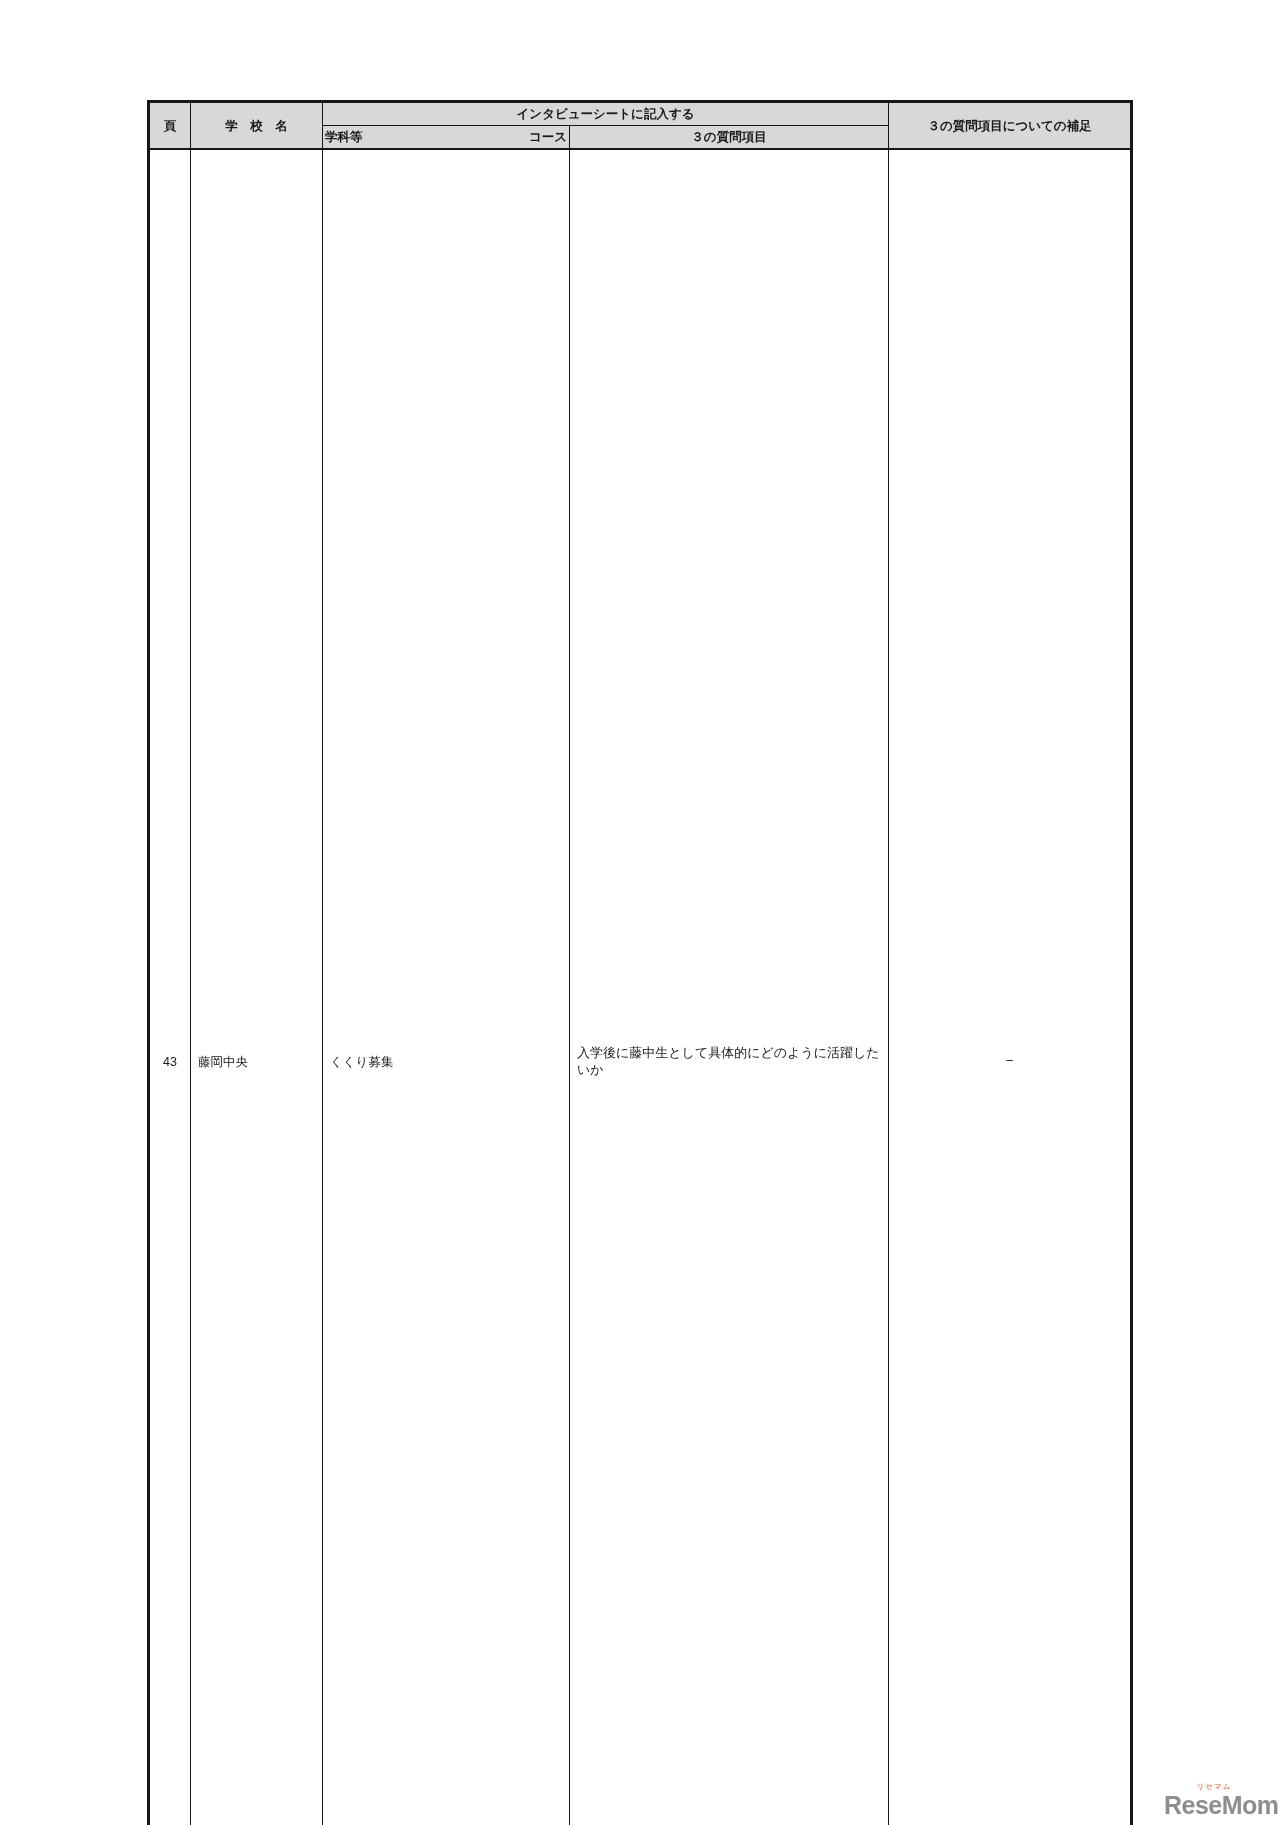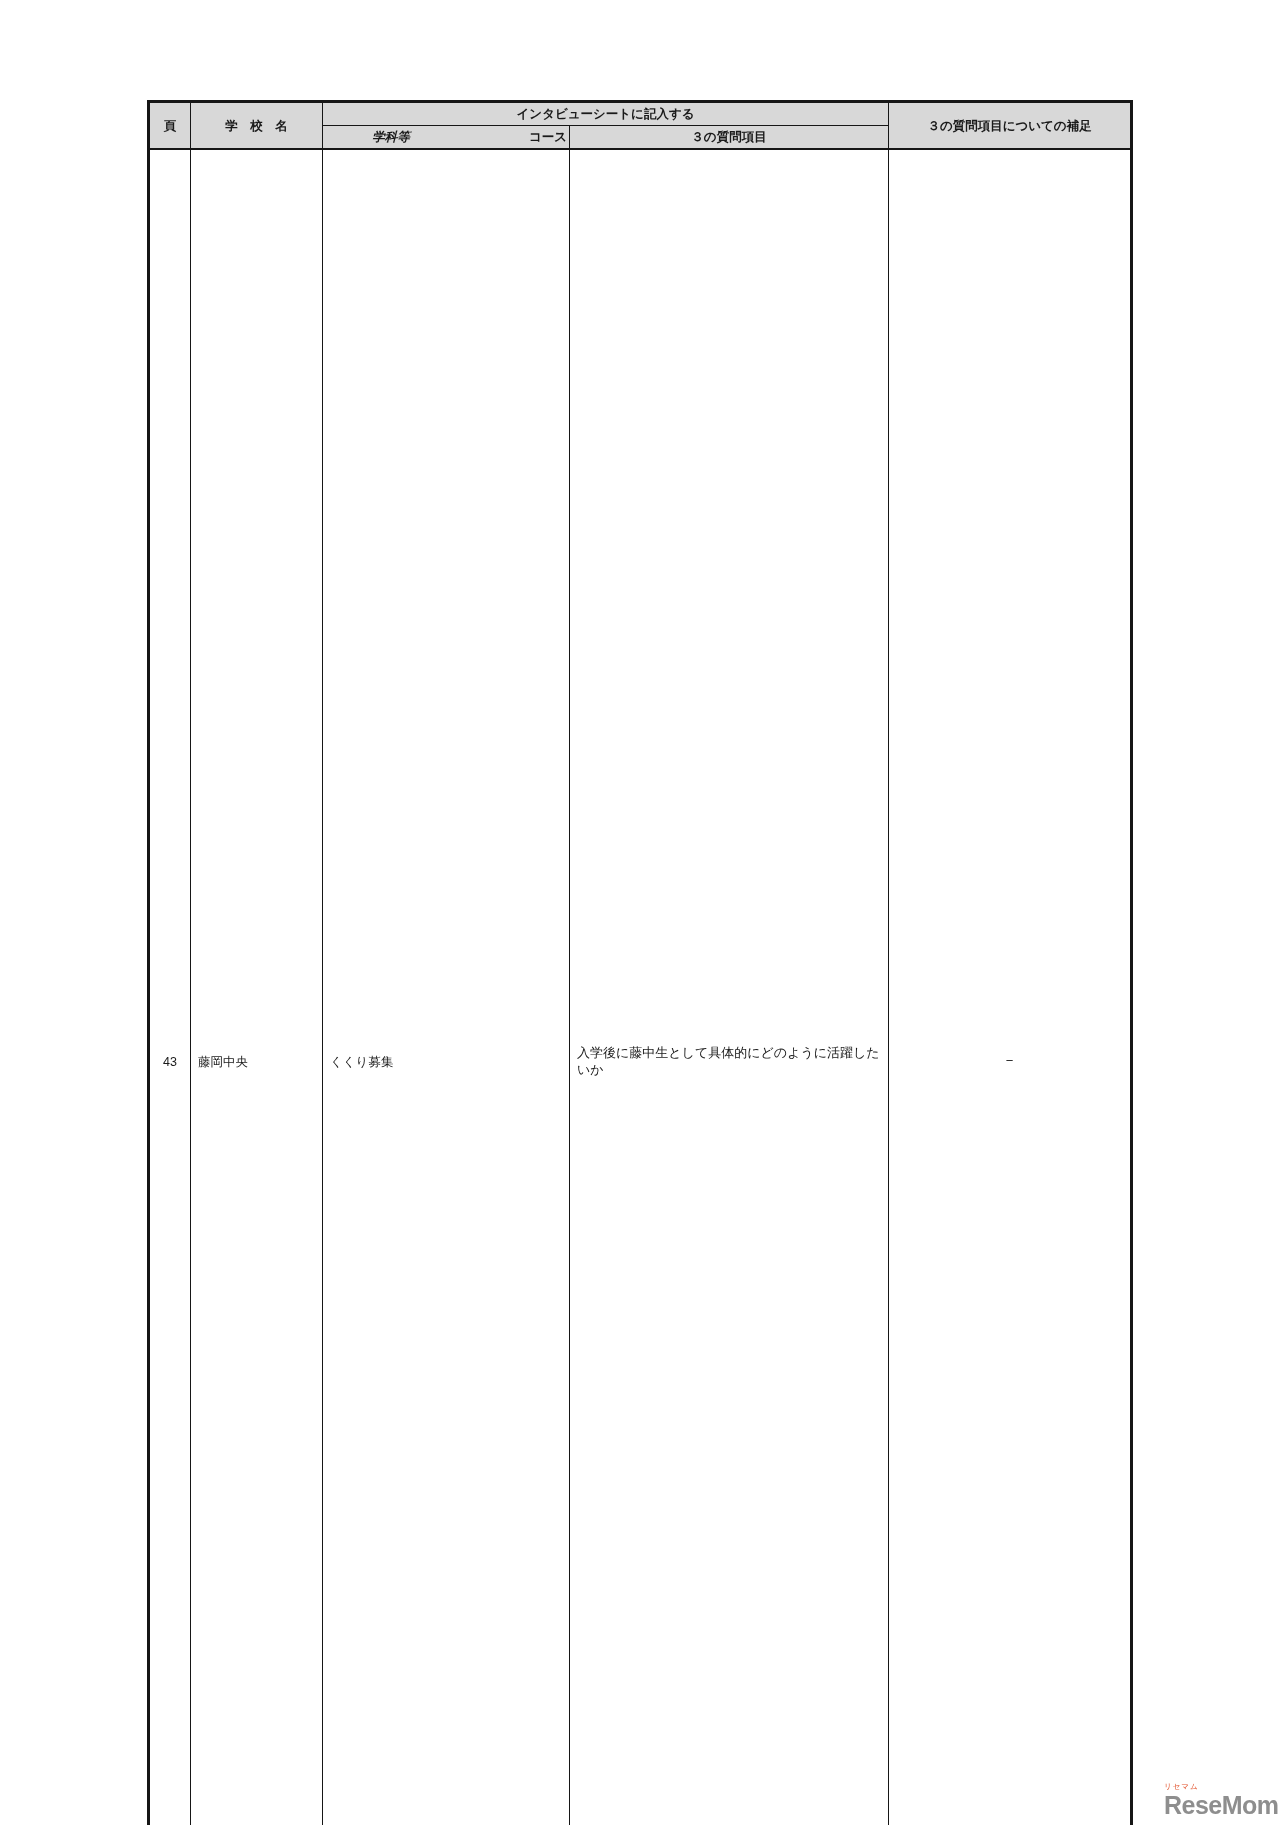--- a/index.html
+++ b/index.html
@@ -35,39 +35,39 @@
     background: var(--header-bg, #d8d8d8);
     font-weight: bold;
     font-size: 12.5px;
     padding: 3px 2px;
     text-align: center;
   }
   .tbl thead tr.hrow1 th { height: 23px; }
   .tbl thead tr.hrow2 th { height: 22px; }
   .dc-head { padding: 0; }
   .dc-head .dc-inner { display: flex; width: 100%; }
-  .dc-head .dc-dept  { flex: 0 0 54.5%; text-align: center; font-style: italic; }
+  .dc-head .dc-dept  { flex: 0 0 54.5%; text-align: left; }
   .dc-head .dc-course{ flex: 0 0 45.5%; text-align: right; }
   .tbl td {
     font-size: 12.5px;
     vertical-align: middle;
     padding: 1px 7px;
     background: #ffffff;
   }
   .tbl tr.etop td { border-top-width: 2px; }
   td.page { text-align: center; padding: 0 2px; }
   td.q, td.s { font-size: 13px; }
   td.dash { text-align: center; }
   .pre { white-space: pre-line; }
   .footer-logo {
     position: absolute;
     top: 1782px;
     left: 1164px;
     width: 106px;
-    text-align: left;
+    text-align: center;
   }
   .logo-ruby {
     display: block;
     font-size: 7.5px;
     letter-spacing: 1px;
     color: var(--ruby, #e2512b);
     margin-right: 6px;
     height: 9px;
   }
   .logo-text {

